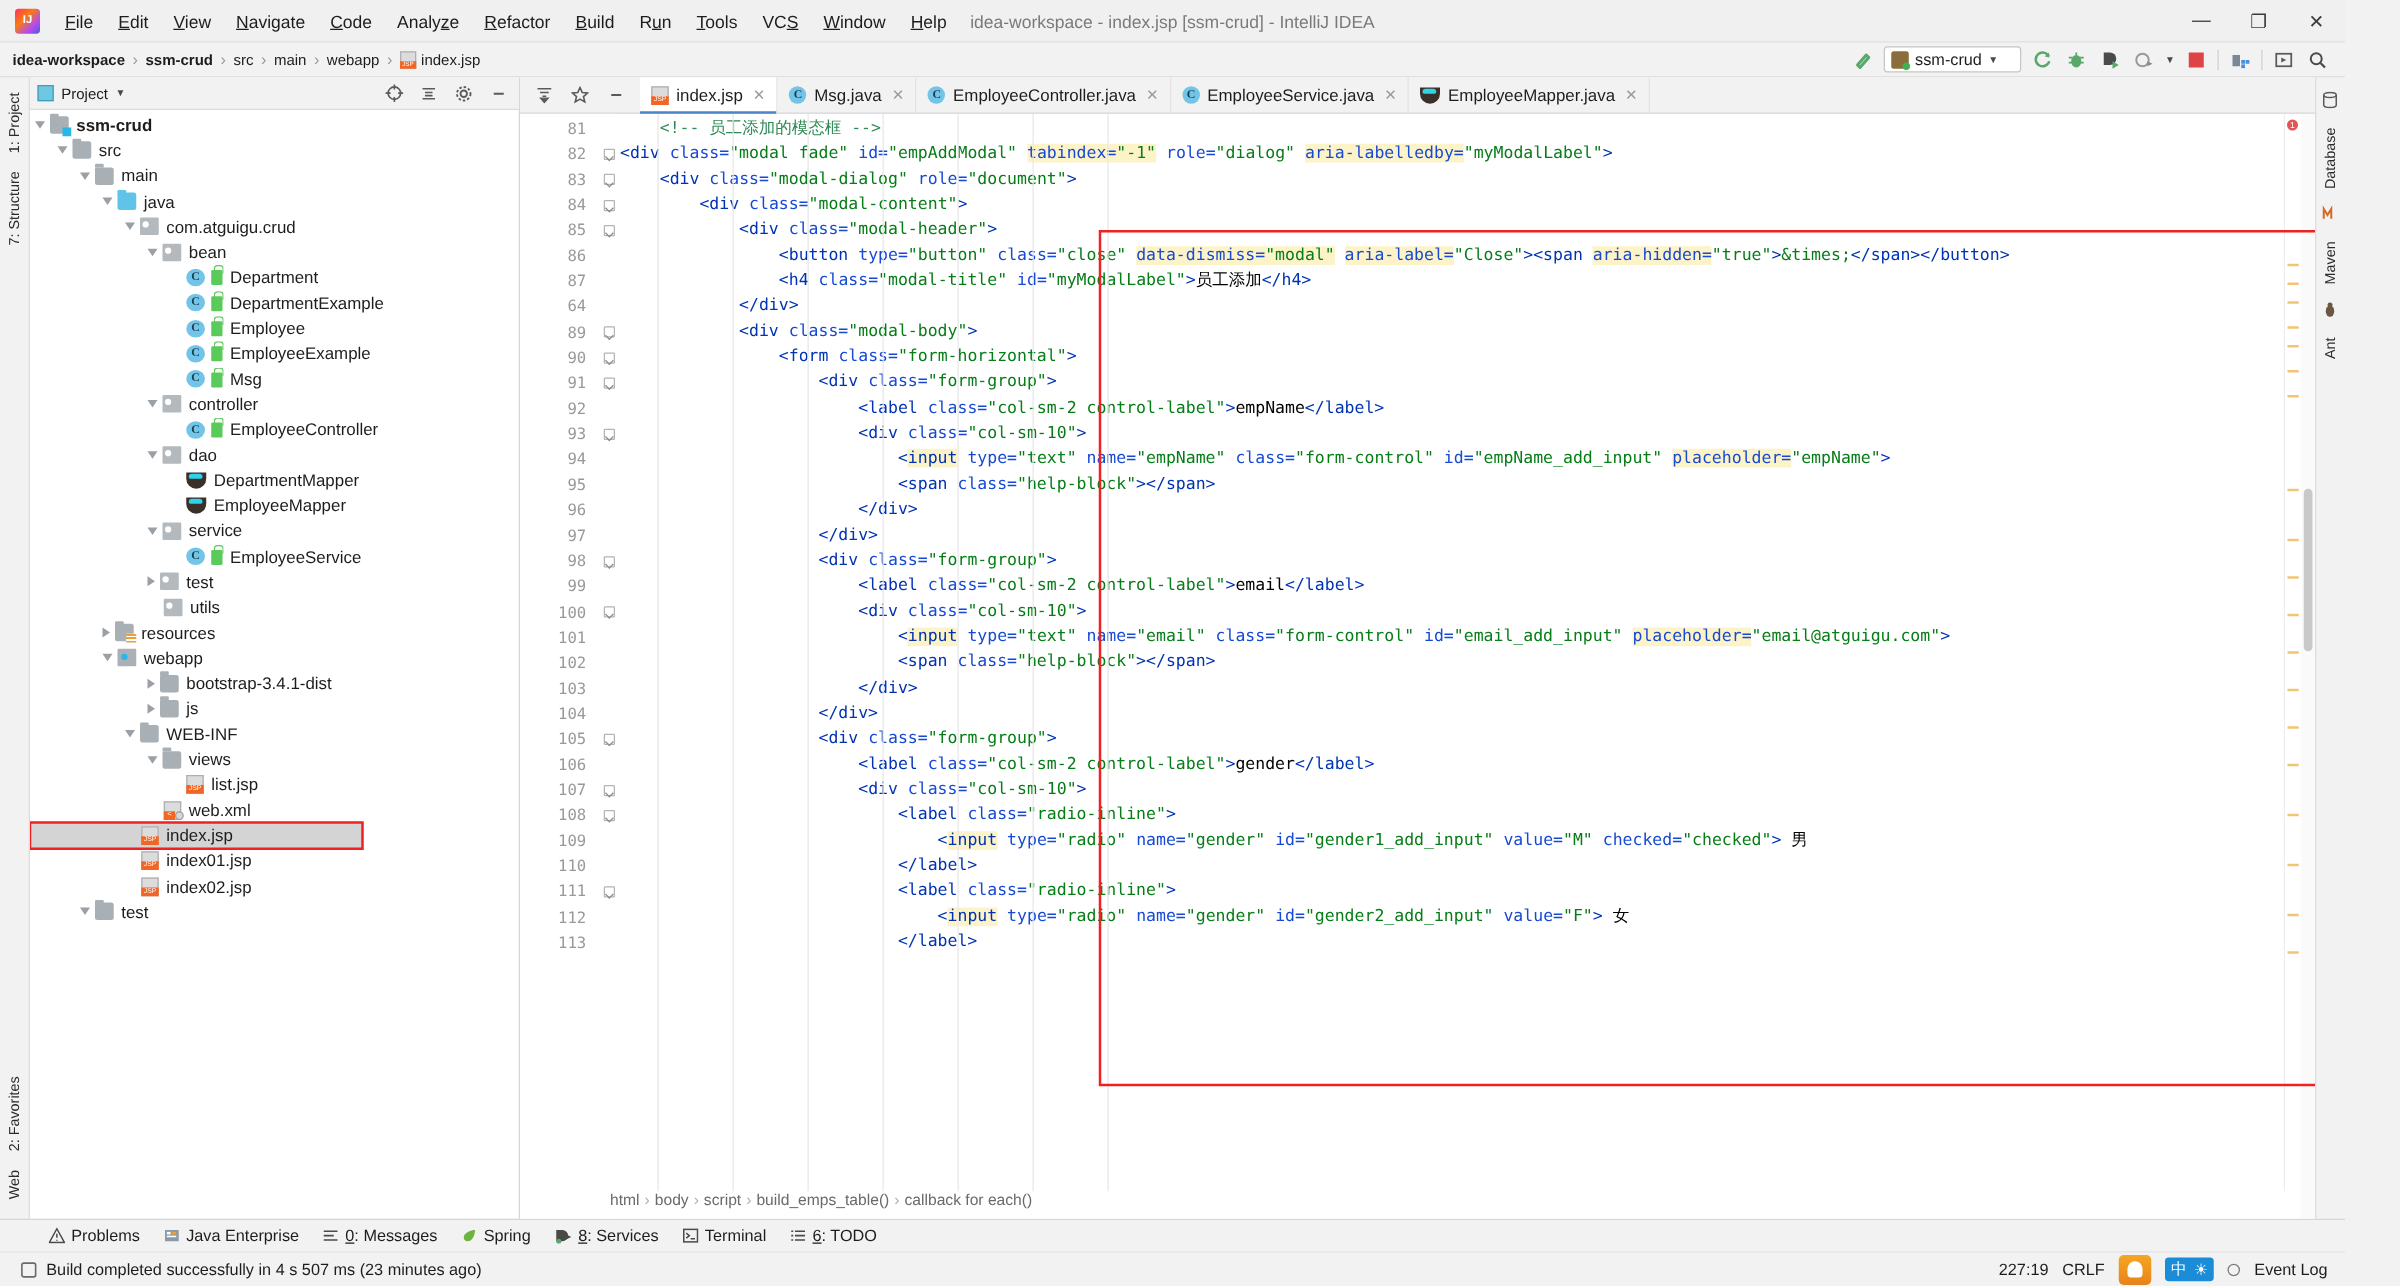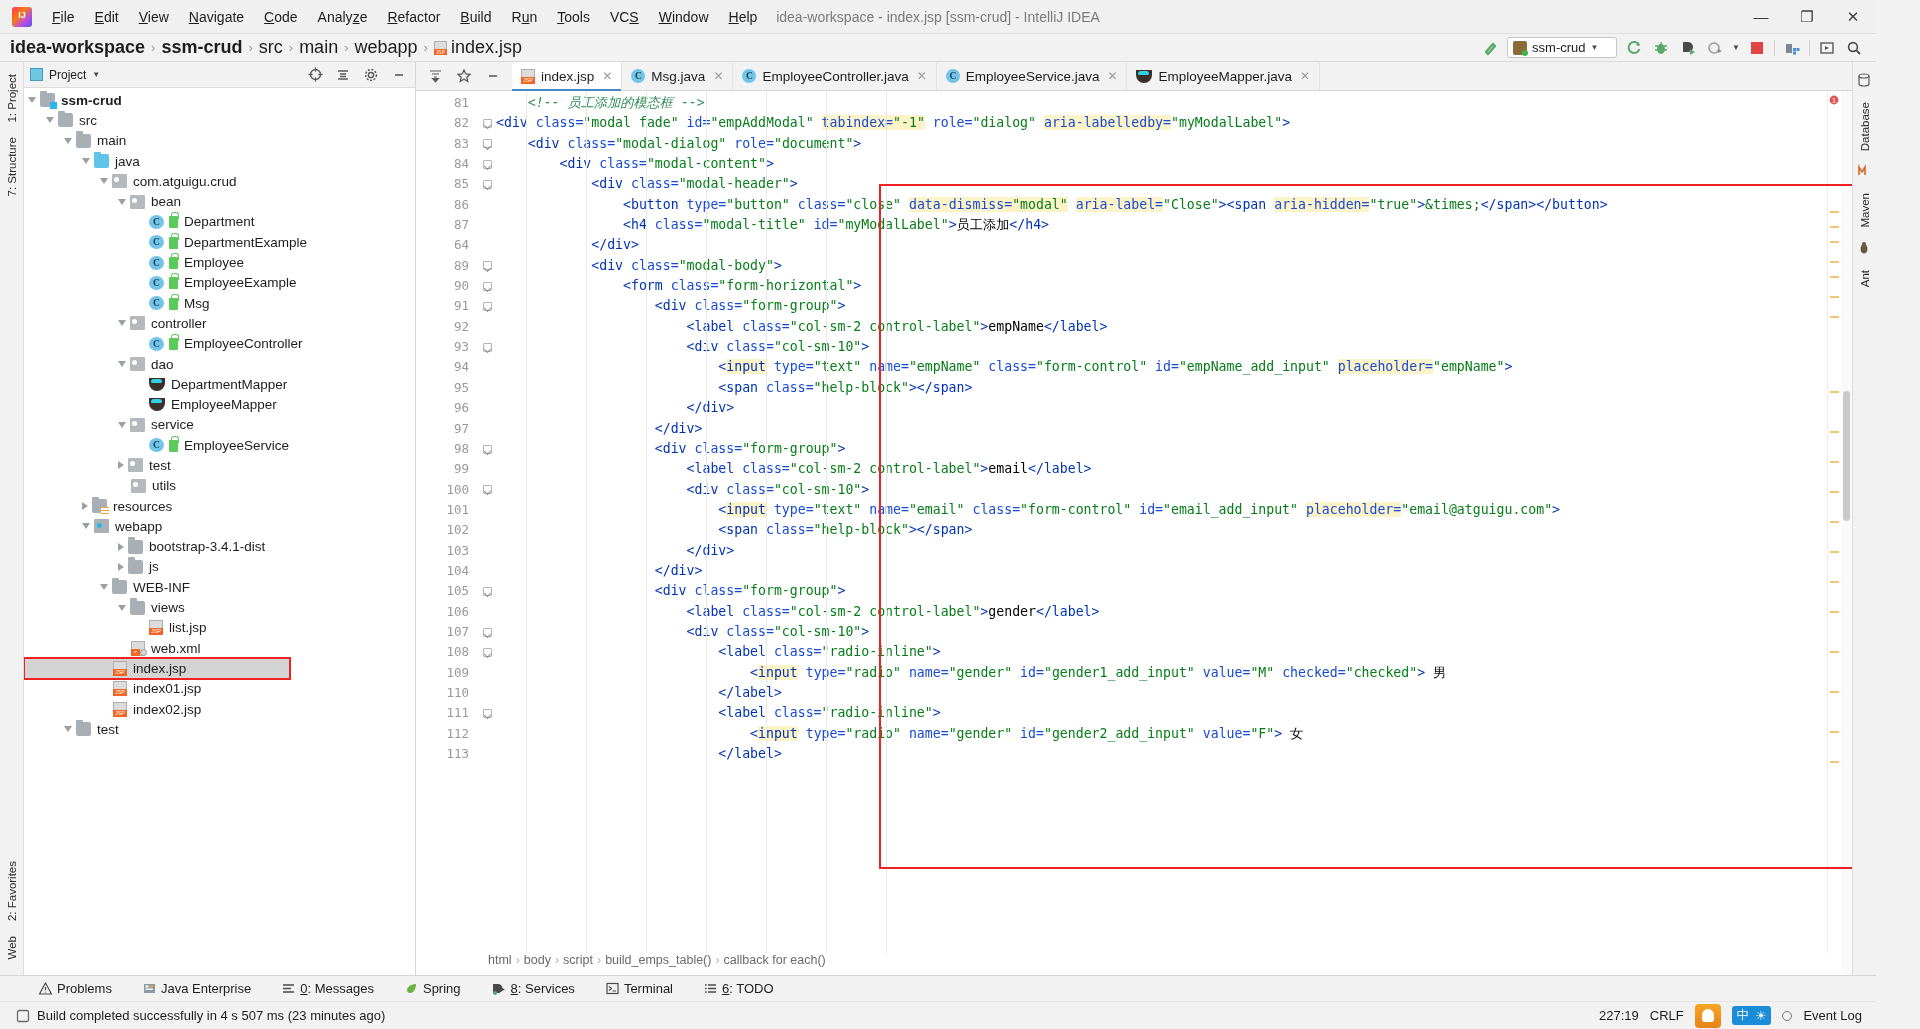--- a/index.html
+++ b/index.html
@@ -43,21 +43,21 @@
     width: 46px; height: 33px; display: flex; align-items: center;
     justify-content: center; color: #3b3b3b; font-size: 15px;
   }
 
   
   .navbar {
     height: 28px; background: #f2f2f2; border-bottom: 1px solid #dadada;
     display: flex; align-items: center; padding: 0 6px; flex: 0 0 28px;
   }
   .crumbs { display: flex; align-items: center; gap: 0; }
-  .crumb { font-size: 18px; padding: 2px 4px; color: #1d1d1d; white-space: nowrap; }
+  .crumb { font-size: 12px; padding: 2px 4px; color: #1d1d1d; white-space: nowrap; }
   .crumb.bold { font-weight: bold; }
   .crumb-sep { color: #9a9a9a; font-size: 13px; padding: 0 2px; }
   .crumb.file { display: flex; align-items: center; gap: 4px; }
   .jspicon {
     width: 13px; height: 14px; background: #dcdcdc; border: 1px solid #b0b0b0;
     position: relative; display: inline-block; flex: 0 0 13px;
   }
   .jspicon::after {
     content: "JSP"; position: absolute; bottom: -1px; left: -1px; right: -1px;
     background: #f26522; color: #fff; font-size: 5px; text-align: center;
@@ -242,21 +242,21 @@
   .code {
     flex: 1; padding-top: 2px; font-family: "DejaVu Sans Mono", monospace;
     font-size: 13.2px; line-height: 20.35px; white-space: pre; overflow: hidden;
     position: relative; min-width: 0;
   }
   .cl { height: 20.35px; }
   .tag { color: #0033b3; }
   .attr { color: #174ad4; }
   .val { color: #067d17; }
   .txt { color: #000000; }
-  .cmt-g { color: #2e8b57; font-style: italic; }
+  .cmt-g { color: #2e8b57; }
   .hl { background: #fdf3c8; }
   .redbox {
     position: absolute; border: 2.5px solid #ee2222; pointer-events: none;
     left: 463px; top: 93px; width: 1020px; height: 685px; z-index: 5;
   }
   .indentline {
     position: absolute; top: 0; bottom: 0; width: 1px; background: #e8e8e8;
   }
 
   .breadcrumbs-bottom {
@@ -278,21 +278,21 @@
   .vthumb {
     position: absolute; left: 2px; width: 7px; background: #c9c9c9; border-radius: 4px;
   }
   .errmark-top {
     position: absolute; right: 2px; top: 4px; width: 10px; height: 10px;
   }
 
   
   .toolwins {
     height: 26px; background: #f2f2f2; border-top: 1px solid #d6d6d6;
-    display: flex; align-items: center; gap: 13px; padding-left: 30px; flex: 0 0 26px;
+    display: flex; align-items: center; gap: 1px; padding-left: 30px; flex: 0 0 26px;
   }
   .twbtn {
     display: flex; align-items: center; gap: 5px; padding: 2px 9px;
     font-size: 13px; color: #1d1d1d; white-space: nowrap;
   }
   .twbtn u { text-decoration: underline; }
   .statusbar {
     height: 28px; background: #f2f2f2; display: flex; align-items: center;
     padding: 0 8px; font-size: 13px; flex: 0 0 28px; border-top: 1px solid #e4e4e4;
   }

